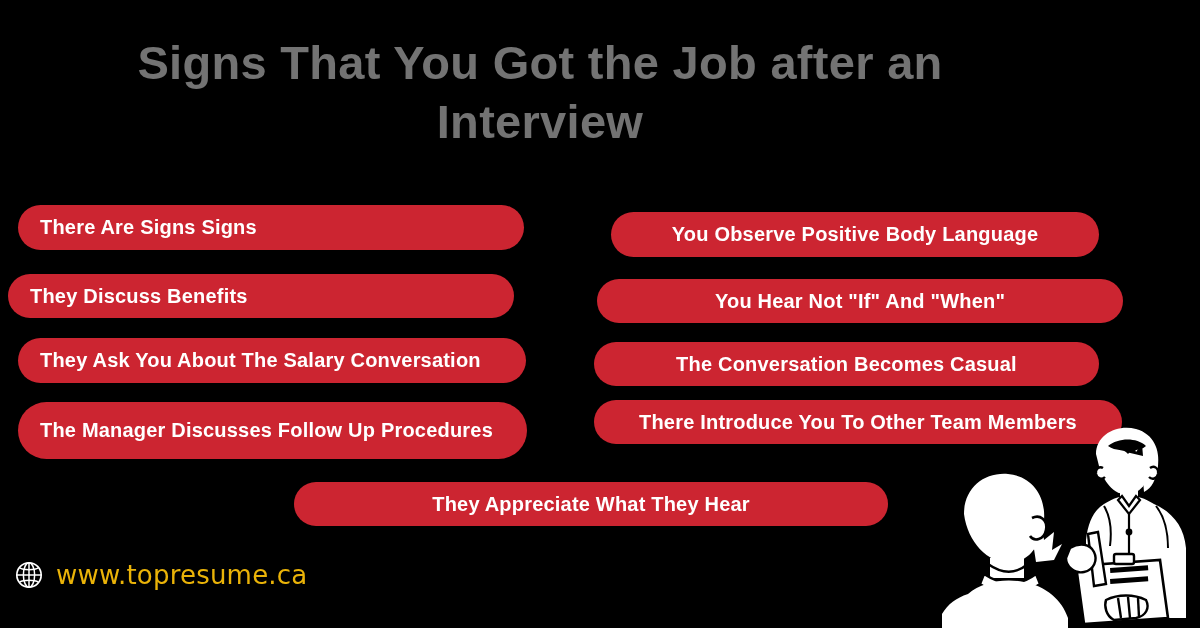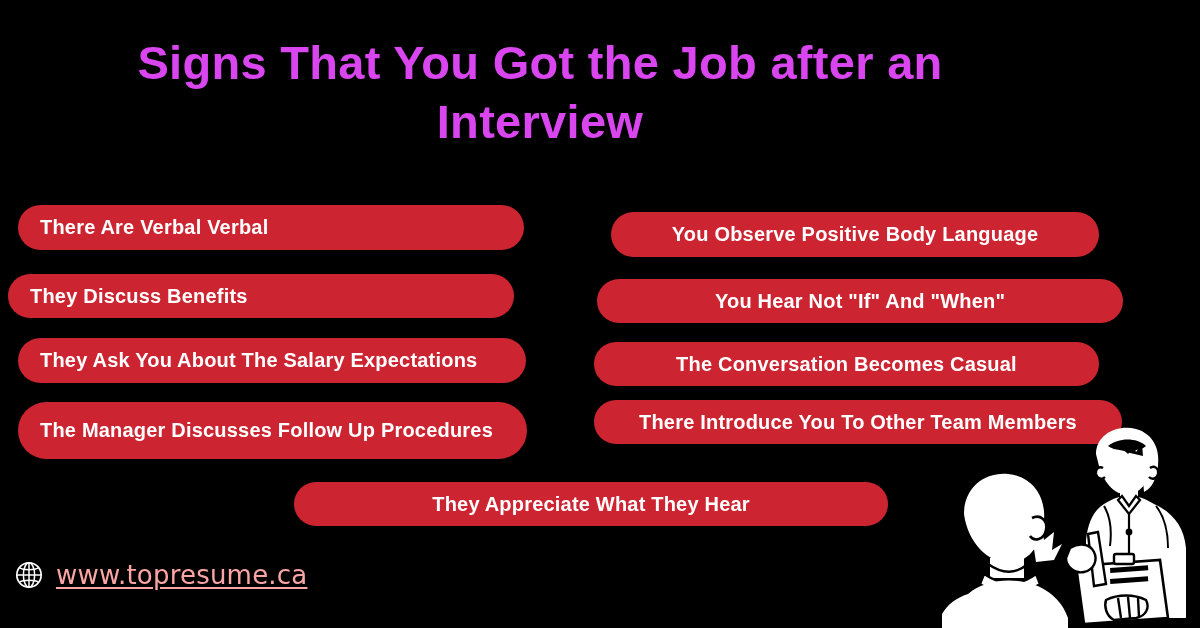--- a/index.html
+++ b/index.html
@@ -29,21 +29,21 @@
   }
   .logo svg { display: block; width: 100%; height: 100%; }
 
   
   .title {
     position: absolute;
     left: 60px;
     top: 34px;
     width: 960px;
     text-align: center;
-    color: #d946ef;
+    color: #737373;
     font-family: "Liberation Sans Narrow", "Liberation Sans", sans-serif;
     font-weight: bold;
     font-size: 47px;
     line-height: 1.25;
     letter-spacing: 0.3px;
     text-shadow: 0 1px 2px rgba(0,0,0,0.9);
   }
 
   
   .pill {
@@ -83,24 +83,23 @@
   .footer {
     position: absolute;
     left: 14px;
     top: 560px;
     display: flex;
     align-items: center;
     gap: 12px;
   }
   .globe-icon { width: 30px; height: 30px; display: block; flex: 0 0 auto; }
   .footer-url {
-    color: #fca5a5;
+    color: #eab308;
     font-family: "DejaVu Sans", sans-serif;
     font-size: 26px;
-    text-decoration: underline;
     text-underline-offset: 3px;
     letter-spacing: 0.2px;
   }
 
   
   .illustration {
     position: absolute;
     right: 0px;
     bottom: 0px;
     width: 272px;
@@ -110,23 +109,23 @@
   .illustration svg { display: block; width: 100%; height: 100%; }
 </style>
 </head>
 <body>
 
 <div id="canvas">
 
 
   <div class="title">Signs That You Got the Job after an Interview</div>
 
-  <div class="pill left p-l1">There Are Verbal Verbal</div>
+  <div class="pill left p-l1">There Are Signs Signs</div>
   <div class="pill left p-l2">They Discuss Benefits</div>
-  <div class="pill left p-l3">They Ask You About The Salary Expectations</div>
+  <div class="pill left p-l3">They Ask You About The Salary Conversation</div>
   <div class="pill left p-l4">The Manager Discusses Follow Up Procedures</div>
 
   <div class="pill center p-r1">You Observe Positive Body Language</div>
   <div class="pill center p-r2">You Hear Not "If" And "When"</div>
   <div class="pill center p-r3">The Conversation Becomes Casual</div>
   <div class="pill center p-r4">There Introduce You To Other Team Members</div>
 
   <div class="pill center p-c1">They Appreciate What They Hear</div>
 
   <div class="footer">

